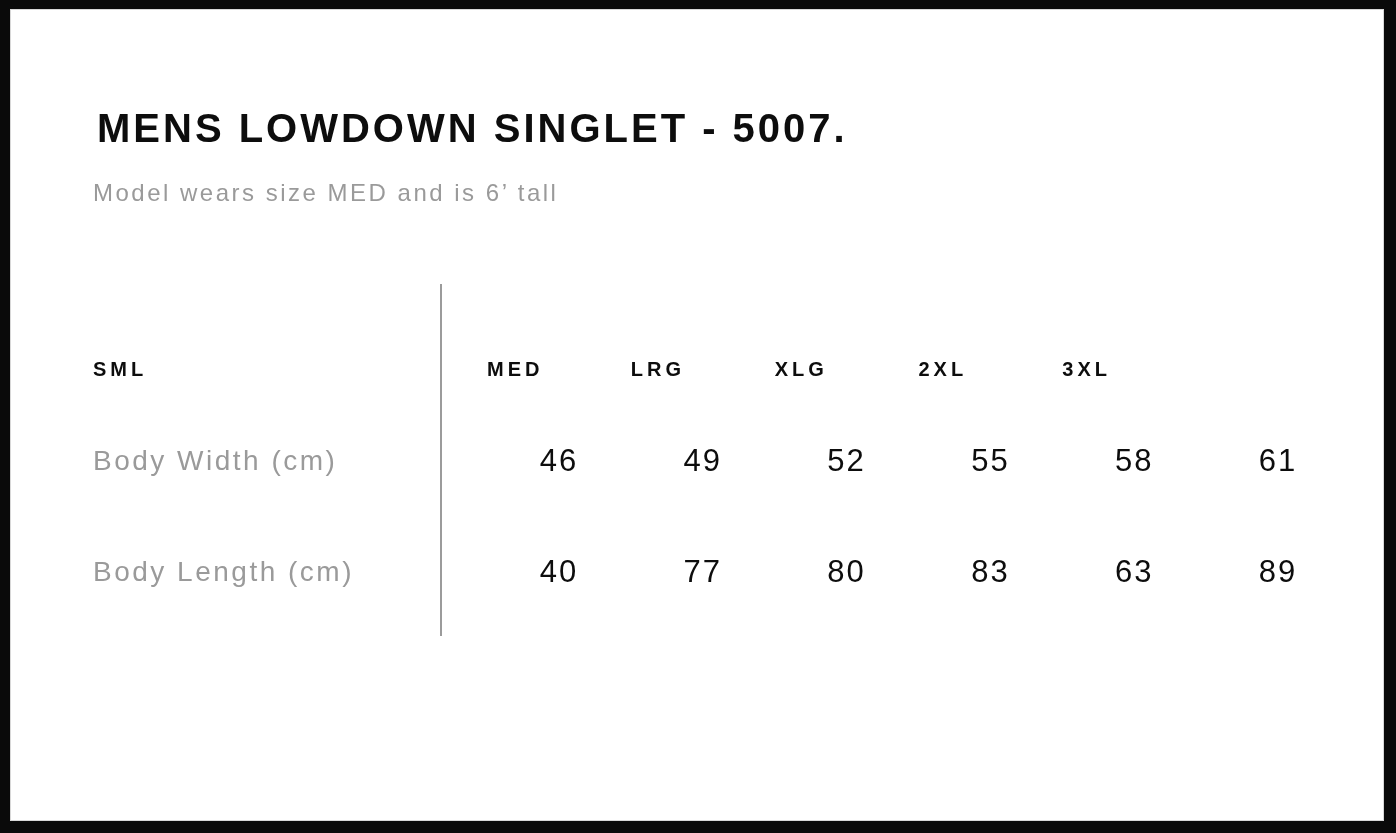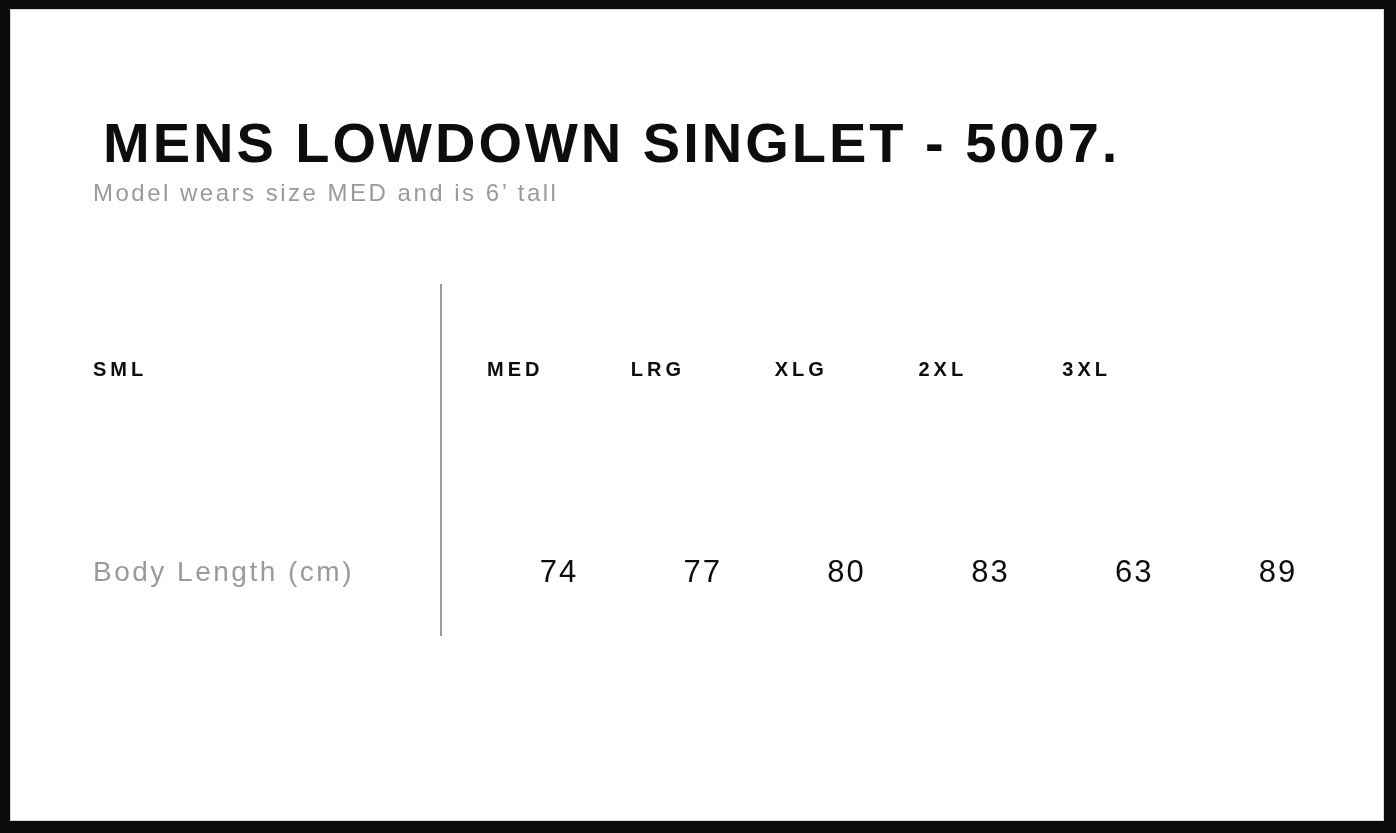--- a/index.html
+++ b/index.html
@@ -16,22 +16,22 @@
     background:var(--frame);
     font-family:"Liberation Sans", sans-serif;
   }
   .page{
     position:absolute;left:10px;top:9px;
     width:1372px;height:810px;
     background:var(--paper);
     border:1px solid var(--hairline);
   }
   .title{
-    position:absolute;left:82px;top:92px;margin:10px;
-    font-size:56px;font-weight:bold;letter-spacing:3px;
+    position:absolute;left:82px;top:92px;margin:4px;
+    font-size:40px;font-weight:bold;letter-spacing:3px;
     line-height:1.1;color:var(--ink);white-space:nowrap;
   }
   .subtitle{
     position:absolute;left:82px;top:169px;margin:0;
     font-size:24px;letter-spacing:2.5px;color:var(--muted);
     line-height:1.2;white-space:nowrap;
   }
   .divider-v{
     position:absolute;left:429px;top:274px;
     width:2px;height:352px;background:var(--divider);
@@ -78,24 +78,33 @@
 
   <div class="row header-row">
     <div class="cell size-cell-header">SML</div>
     <div class="cell size-cell-header">MED</div>
     <div class="cell size-cell-header">LRG</div>
     <div class="cell size-cell-header">XLG</div>
     <div class="cell size-cell-header">2XL</div>
     <div class="cell size-cell-header">3XL</div>
   </div>
 
+  <div class="row data-row-1">
+    <div class="cell label-cell">Body Width (cm)</div>
+    <div class="cell value-cell">46</div>
+    <div class="cell value-cell">49</div>
+    <div class="cell value-cell">52</div>
+    <div class="cell value-cell">55</div>
+    <div class="cell value-cell">58</div>
+    <div class="cell value-cell">61</div>
+  </div>
 
   <div class="row data-row-2">
     <div class="cell label-cell">Body Length (cm)</div>
-    <div class="cell value-cell">74</div>
+    <div class="cell value-cell">40</div>
     <div class="cell value-cell">77</div>
     <div class="cell value-cell">80</div>
     <div class="cell value-cell">83</div>
     <div class="cell value-cell">63</div>
     <div class="cell value-cell">89</div>
   </div>
 
 
 </div>
 

